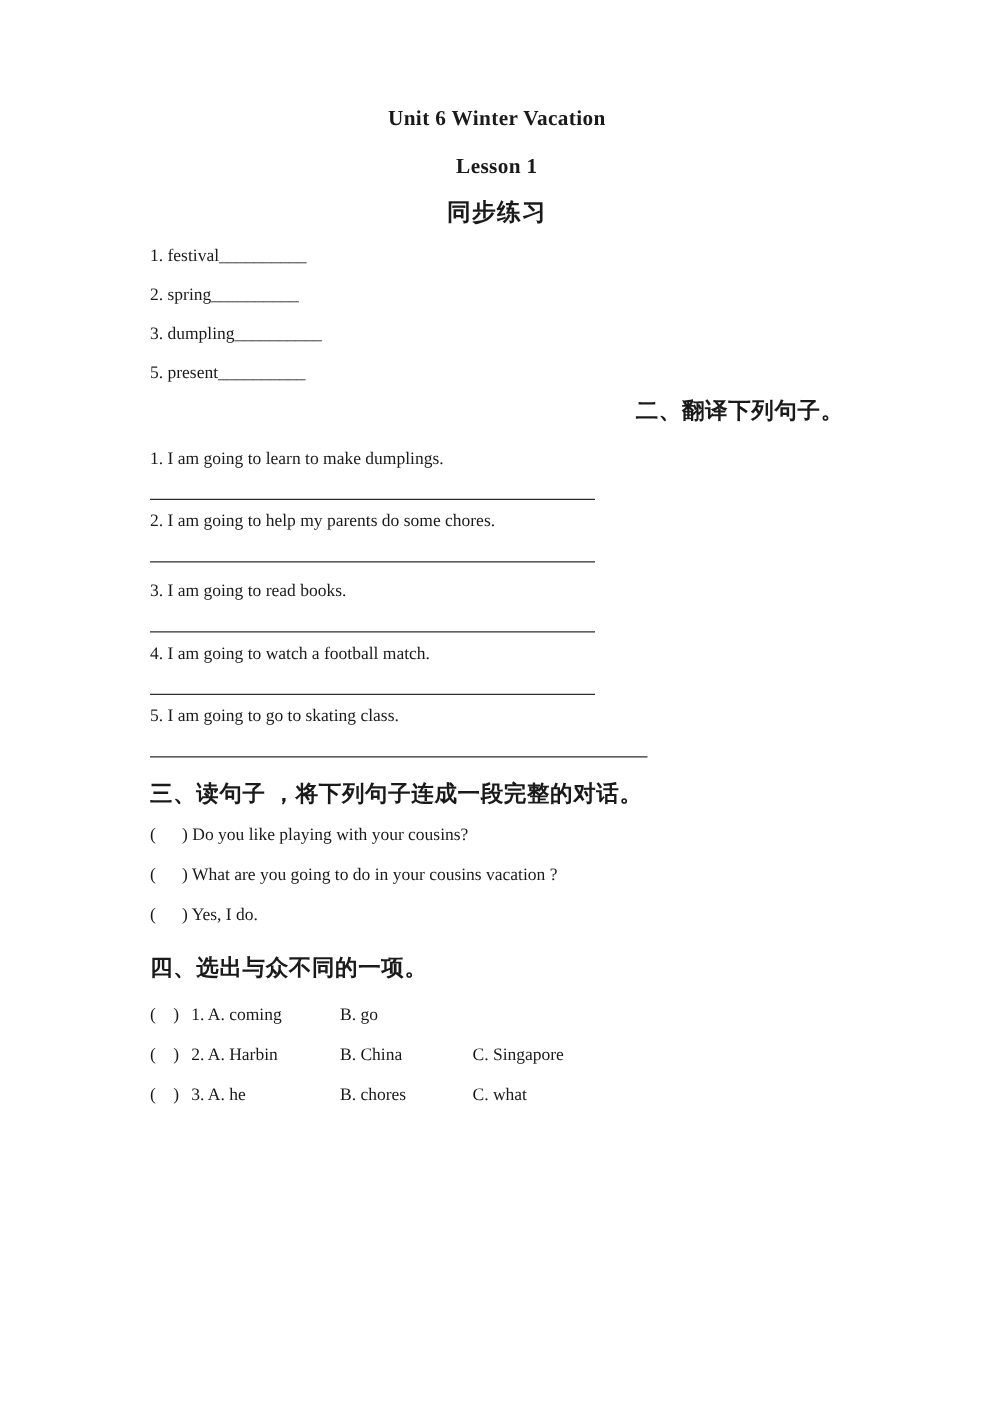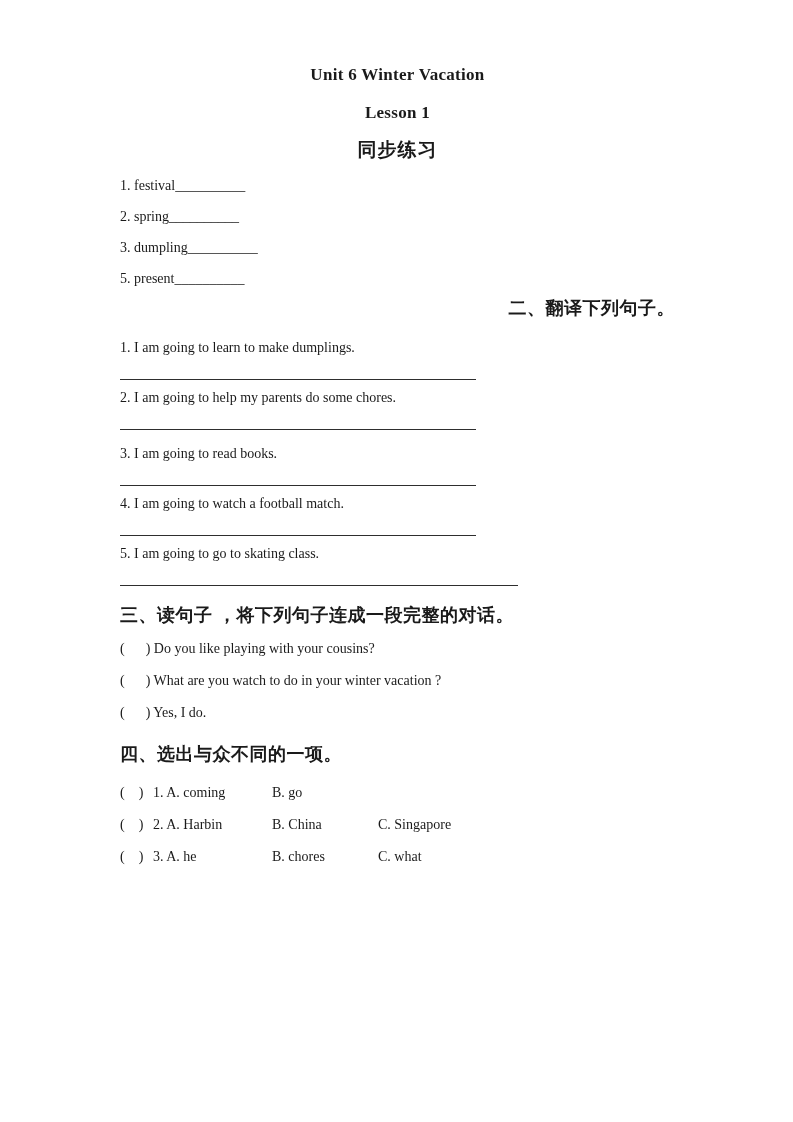--- a/index.html
+++ b/index.html
@@ -7,35 +7,35 @@
     padding: 0;
     background: #ffffff;
   }
   .page {
     position: relative;
     width: 793px;
     height: 1122px;
     box-sizing: border-box;
     background: #ffffff;
     color: #1a1a1a;
-    padding: 64px 118px 0 120px;
+    padding: 84px 118px 0 120px;
     overflow: hidden;
   }
   .doc-title {
     font-family: "Liberation Serif", serif;
     font-weight: bold;
     font-size: 17px;
     line-height: 22px;
     text-align: center;
     letter-spacing: 0.3px;
     white-space: pre;
   }
   .doc-title.lesson { margin-top: 16px; }
   .doc-subtitle-cn {
-    font-family: Liberation Mono, monospace;
+    font-family: Liberation Sans, sans-serif;
     font-weight: bold;
     font-size: 19px;
     line-height: 24px;
     text-align: center;
     margin-top: 15px;
     letter-spacing: 1px;
   }
   .sec-head {
     font-family: "Liberation Sans", "DejaVu Sans", sans-serif;
     font-weight: bold;
@@ -102,21 +102,21 @@
   <div class="answer-line"></div>
   <p class="item" style="margin-top:14px;">3. I am going to read books.</p>
   <div class="answer-line"></div>
   <p class="item" style="margin-top:0;">4. I am going to watch a football match.</p>
   <div class="answer-line"></div>
   <p class="item" style="margin-top:0;">5. I am going to go to skating class.</p>
   <div class="answer-line wide"></div>
 
   <h2 class="sec-head" id="s3-head">三、读句子 ，将下列句子连成一段完整的对话。</h2>
   <p class="item s3-item">(      ) Do you like playing with your cousins?</p>
-  <p class="item s3-item">(      ) What are you watch to do in your winter vacation ?</p>
+  <p class="item s3-item">(      ) What are you going to do in your cousins vacation ?</p>
   <p class="item s3-item">(      ) Yes, I do.</p>
 
   <h2 class="sec-head" id="s4-head">四、选出与众不同的一项。</h2>
   <div class="mc-row first">
     <span class="mc-cell mc-paren">(    )</span>
     <span class="mc-cell mc-a">1. A. coming</span>
     <span class="mc-cell mc-b">B. go</span>
   </div>
   <div class="mc-row">
     <span class="mc-cell mc-paren">(    )</span>

